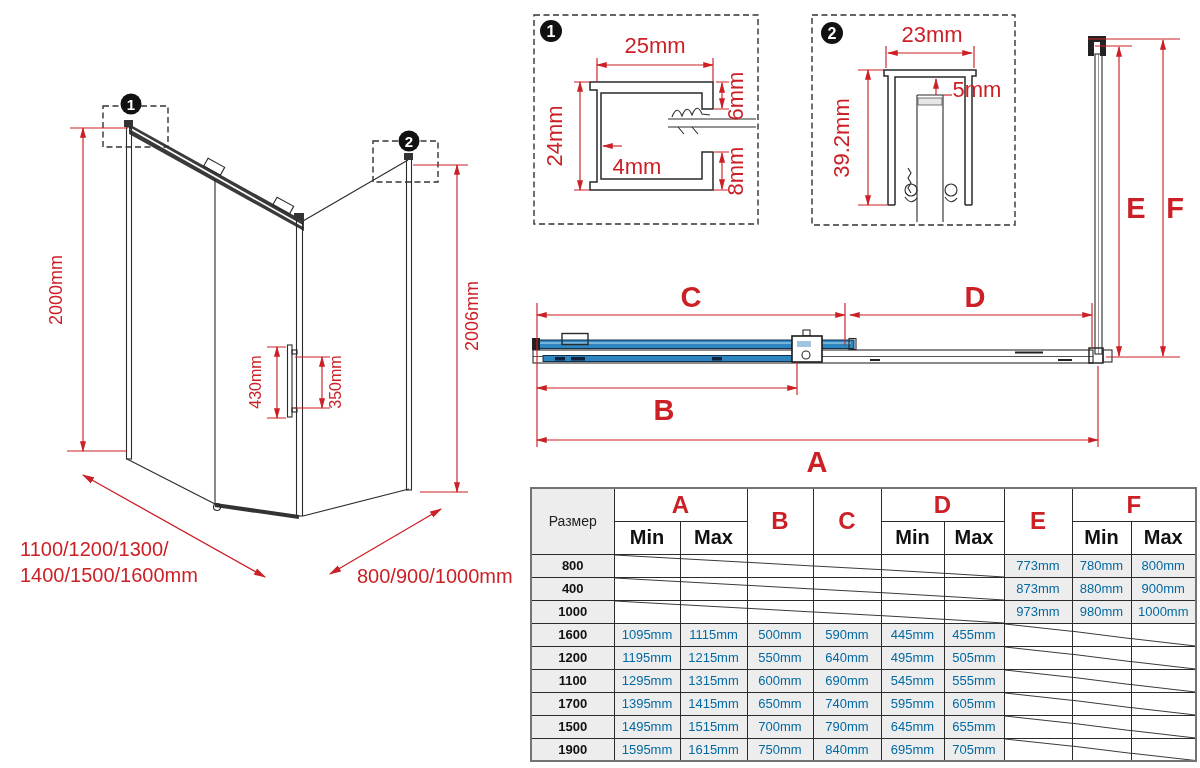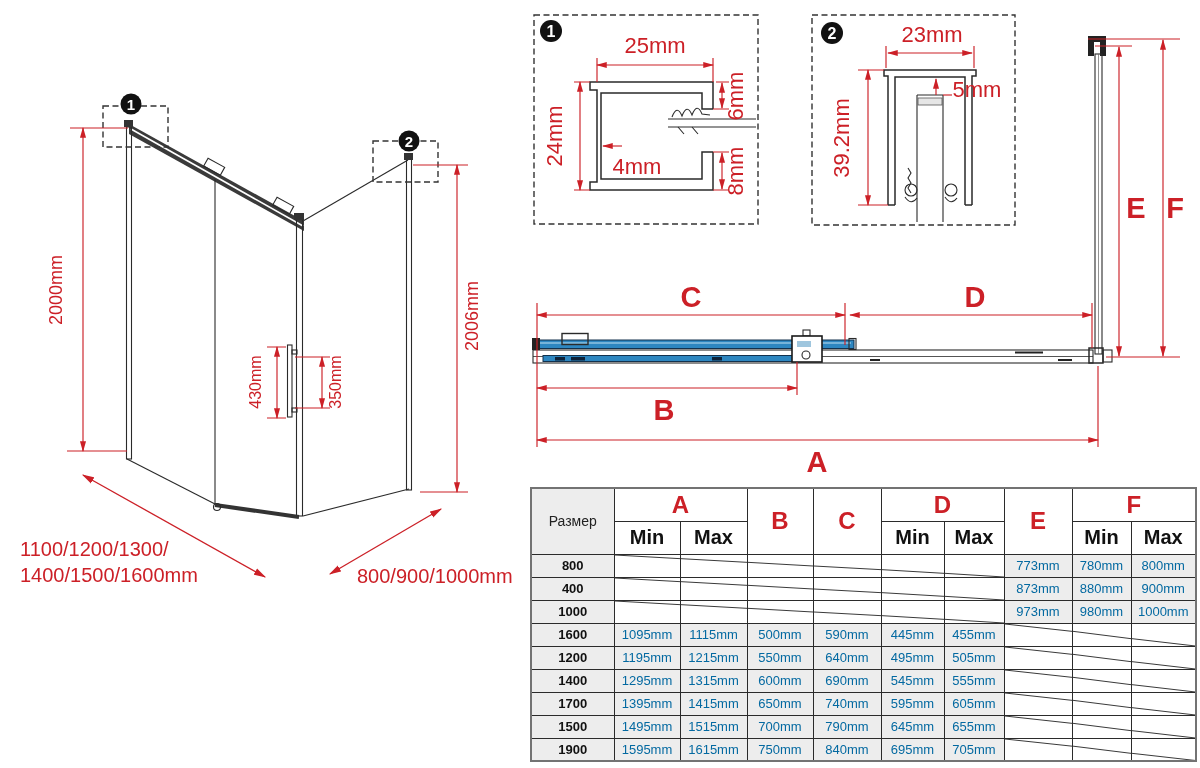--- a/index.html
+++ b/index.html
@@ -432,21 +432,21 @@
             <line x1="0" x2="100" y1="33.333333333333336" y2="66.66666666666667"></line>
           </svg>
         </td>
         <td class="empty">
           <svg class="diag" viewBox="0 0 100 100" preserveAspectRatio="none">
             <line x1="0" x2="100" y1="66.66666666666667" y2="100"></line>
           </svg>
         </td>
       </tr>
       <tr>
-        <td class="size">1400</td>
+        <td class="size">1100</td>
         <td class="val">1295mm</td>
         <td class="val">1315mm</td>
         <td class="val">600mm</td>
         <td class="val">690mm</td>
         <td class="val">545mm</td>
         <td class="val">555mm</td>
         <td class="empty">
           <svg class="diag" viewBox="0 0 100 100" preserveAspectRatio="none">
             <line x1="0" x2="100" y1="0" y2="33.333333333333336"></line>
           </svg>

